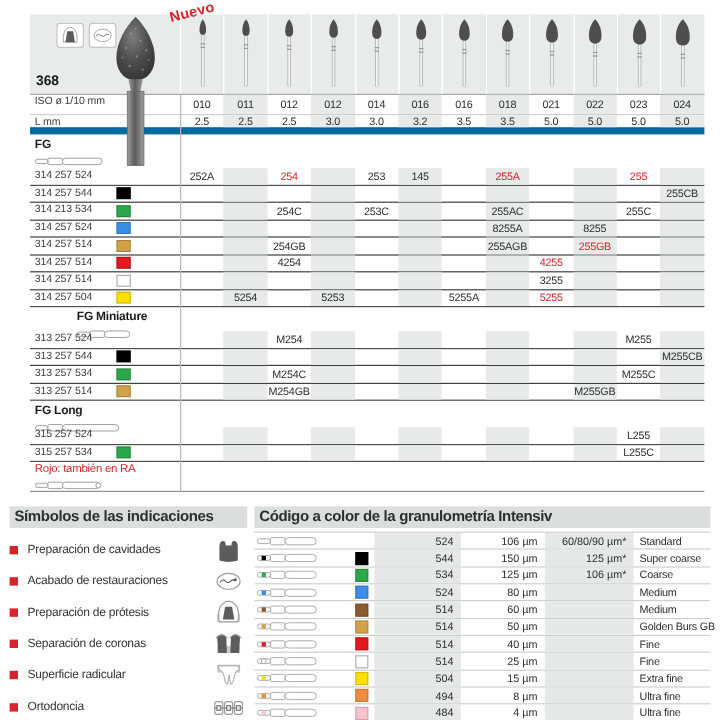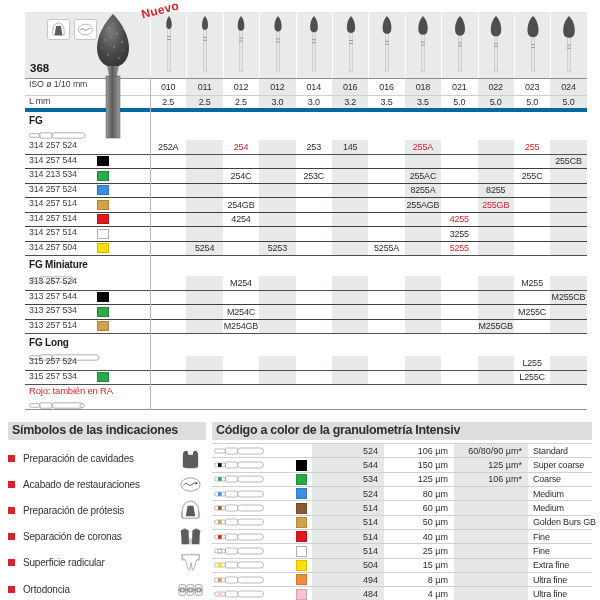--- a/index.html
+++ b/index.html
@@ -10,21 +10,21 @@
 .crow{display:grid;grid-template-columns:125px repeat(12,36.4px)}
 .band{height:66px}
 .lblpanel{background:#e9eaea;position:relative}
 .bcell{background:#e9eaea;border-left:1px solid #fff;display:flex;justify-content:center;align-items:flex-start}
 .tile{position:absolute;top:7px;width:23px;height:21px;background:#fff;border:1px solid #c6c6c6;border-radius:3px;padding:1px;display:flex;align-items:center;justify-content:center}
 .tile svg{width:17px;height:17px}
 .tile1{left:22px}.tile2{left:49px}
 .fignum{position:absolute;left:5px;bottom:4px;font-size:11.5px;font-weight:bold;color:#1a1a1a}
 .iso,.lmm{height:17px}
 .iso{border-top:1px solid #8e8e8e}
-.lmm{border-top:1px solid #cfcfcf;border-bottom:4px solid #0369a1}
+.lmm{border-top:1px solid #cfcfcf;border-bottom:6px solid #0369a1}
 .cell{display:flex;align-items:center;justify-content:center;font-size:9px;color:#2e2e2e;letter-spacing:-.2px;white-space:nowrap}
 .shade{background:#e8e9e9}
 .red{color:#d9232a}
 .lbl{position:relative;display:flex;align-items:flex-start;font-size:8.8px;color:#3d3d3d;padding-left:4px;letter-spacing:-.1px;white-space:nowrap}
 .sq{position:absolute;left:72px;top:50%;transform:translateY(-50%);width:12px;height:10px;border:1px solid rgba(0,0,0,.18)}
 .drow{height:14.5px;border-bottom:1px solid #404040}
 .drow.dark-b{border-bottom:1.5px solid #4f4f4f}
 .sechead{padding:3px 0 0 4px}
 .sechead b{display:block;font-size:10px;color:#1a1a1a;letter-spacing:-.2px}
 .foot{height:25px;padding-left:4px;border-bottom:1px solid #8e8e8e}
@@ -352,21 +352,21 @@
           <div class="cell shade">5253</div>
           <div class="cell"></div>
           <div class="cell shade"></div>
           <div class="cell">5255A</div>
           <div class="cell shade"></div>
           <div class="cell red">5255</div>
           <div class="cell shade"></div>
           <div class="cell"></div>
           <div class="cell shade"></div>
         </div>
-        <div class="sechead" style="height: 20px;">
+        <div class="sechead" style="height: 20px; margin-left: 35px;">
           <b>FG Miniature</b>
           <div><svg width="48" height="9">
               <g fill="#fff" stroke="#9c9c9c" stroke-width="0.8">
                 <rect x="0.5" y="2.7" width="10.5" height="3.6" rx="1.8"></rect>
                 <rect x="11" y="1.8" width="12" height="5.4" rx="1"></rect>
                 <rect x="23" y="1.8" width="21" height="5.4" rx="2.7"></rect>
               </g>
             </svg></div>
         </div>
         <div class="crow drow dark-b">

